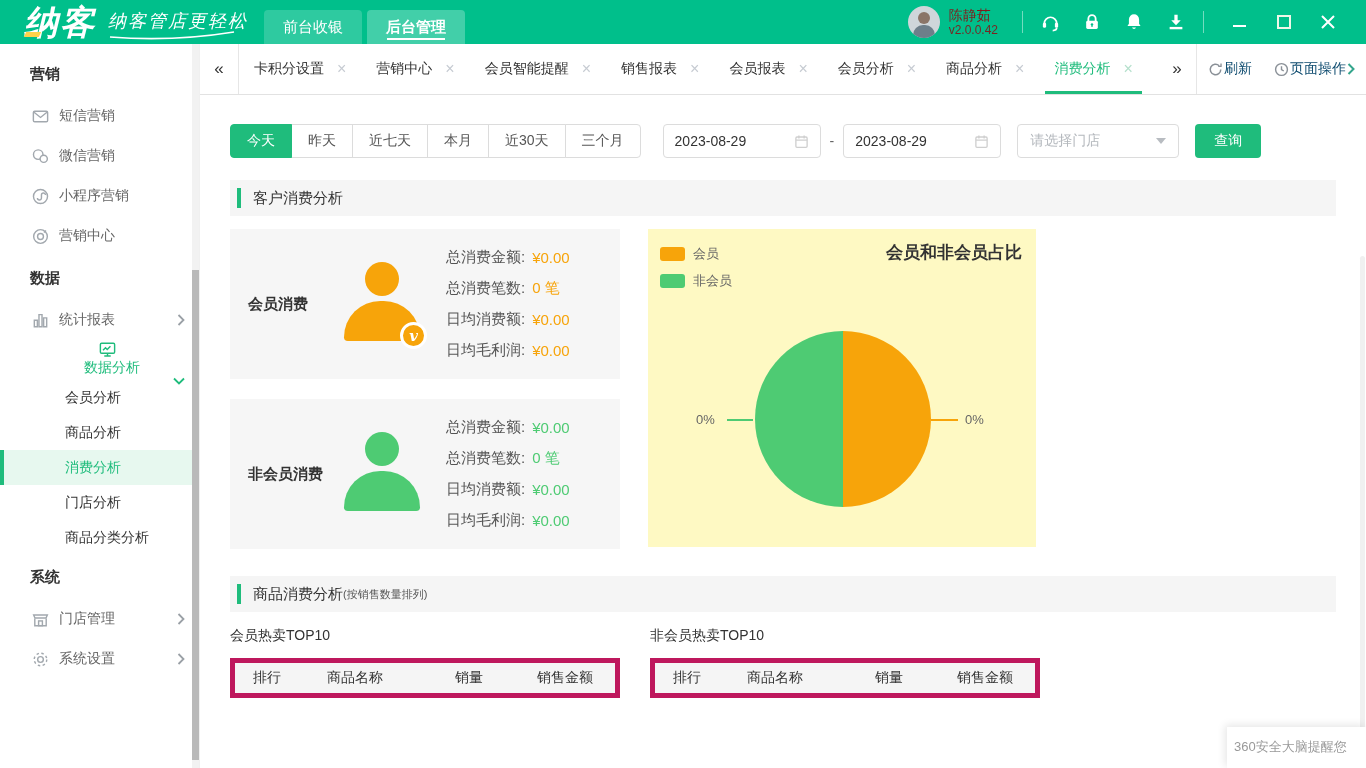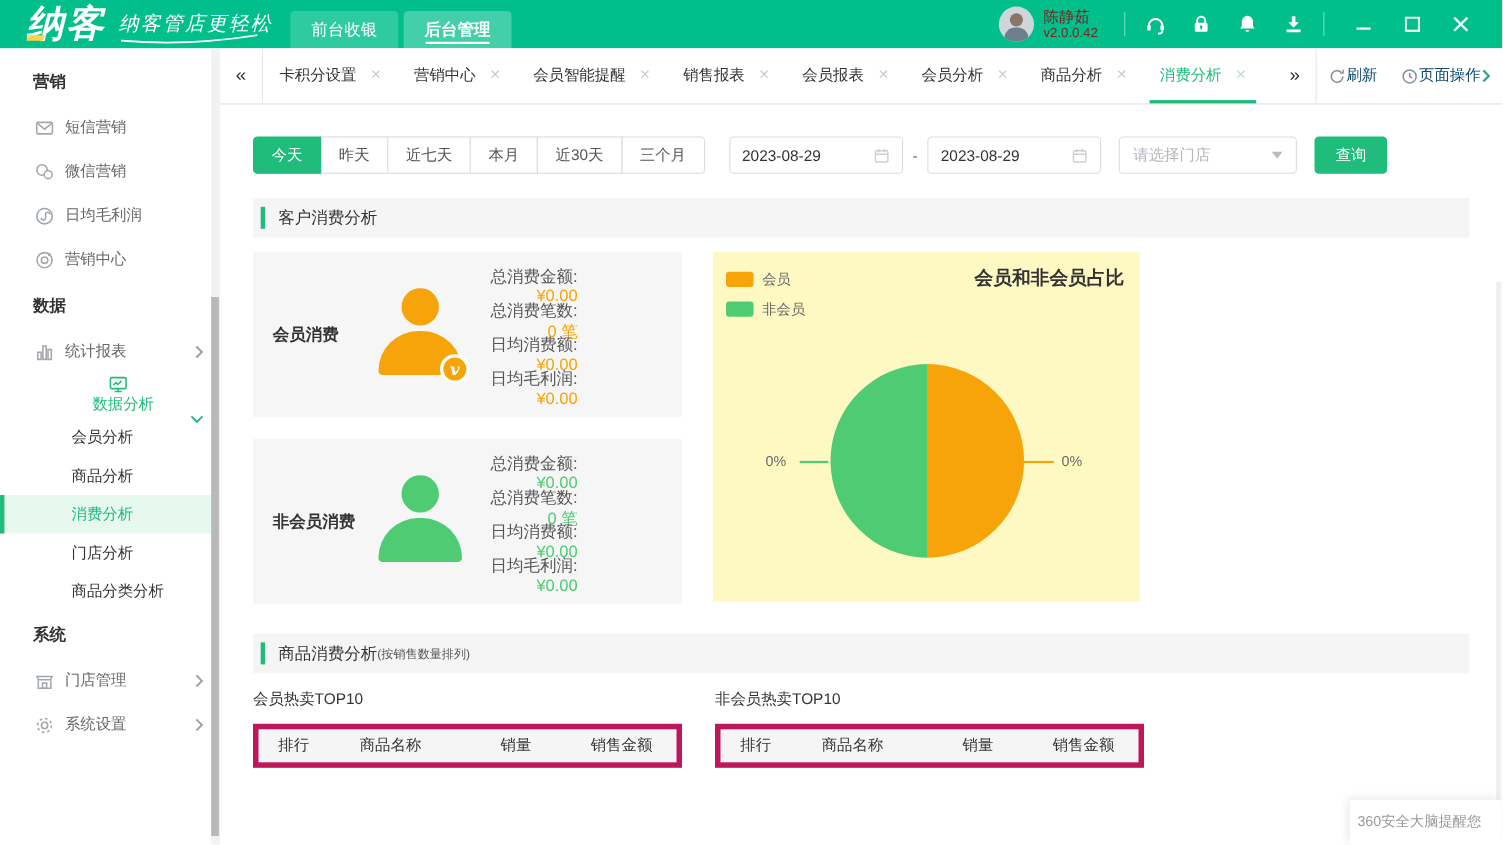--- a/index.html
+++ b/index.html
@@ -88,21 +88,21 @@
 
   .analysis-row { display:flex; gap:28px; margin-top:13px; }
   .cards-col { width:390px; display:flex; flex-direction:column; gap:20px; }
   .consume-card { width:390px; height:150px; background:#f6f6f6; display:flex; align-items:center; }
   .card-name { width:104px; padding-left:18px; font-size:15px; font-weight:700; color:#333; }
   .person { width:96px; height:84px; position:relative; flex:none; }
   .p-head { width:34px; height:34px; border-radius:50%; margin:0 auto; }
   .p-body { width:76px; height:40px; border-radius:38px 38px 4px 4px; margin:5px auto 0; }
   .p-badge { position:absolute; right:3px; bottom:-3px; width:27px; height:27px; border-radius:50%; border:3px solid #fff; color:#fff; display:flex; align-items:center; justify-content:center; font-family:"DejaVu Serif",serif; font-style:italic; font-weight:700; font-size:15px; }
   .stats { margin-left:16px; }
-  .stat-row { height:31px; display:flex; align-items:flex-end; font-size:15px;flex-direction:column; }
+  .stat-row { height:31px; display:flex; align-items:center; font-size:15px; }
   .stat-label { color:#555; }
   .stat-value { margin-left:7px; }
 
   .pie-panel { width:388px; height:318px; background:#fef9c3; position:relative; }
   .pie-legend { position:absolute; left:12px; top:16px; }
   .legend-item { display:flex; align-items:center; margin-bottom:9px; }
   .legend-swatch { width:25px; height:14px; border-radius:3px; }
   .legend-label { margin-left:8px; font-size:13px; color:#666; }
   .pie-title { position:absolute; right:14px; top:12px; font-size:17px; font-weight:700; color:#333; }
   .pie-chart { position:absolute; left:107px; top:102px; width:176px; height:176px; border-radius:50%; }
@@ -229,21 +229,21 @@
         </span>
         <span class="s-label">微信营销</span>
       </div>
       <div class="side-item">
         <span class="s-icon">
           <svg width="19" height="19" viewBox="0 0 20 20" fill="none" stroke="currentColor" stroke-width="1.5">
               <circle cx="10" cy="10" r="7.4"></circle>
               <path d="M6.8 11.6a2.1 2.1 0 1 0 4.2 0v-3.2a2.1 2.1 0 1 1 4.2 0"></path>
             </svg>
         </span>
-        <span class="s-label">日均毛利润</span>
+        <span class="s-label">小程序营销</span>
       </div>
       <div class="side-item">
         <span class="s-icon">
           <svg width="19" height="19" viewBox="0 0 20 20" fill="none" stroke="currentColor" stroke-width="1.5">
               <circle cx="10" cy="10" r="7.2"></circle>
               <circle cx="10" cy="10" r="3.1"></circle>
               <path d="M15.8 3.6l-2.2 2.2"></path>
             </svg>
         </span>
         <span class="s-label">营销中心</span>

